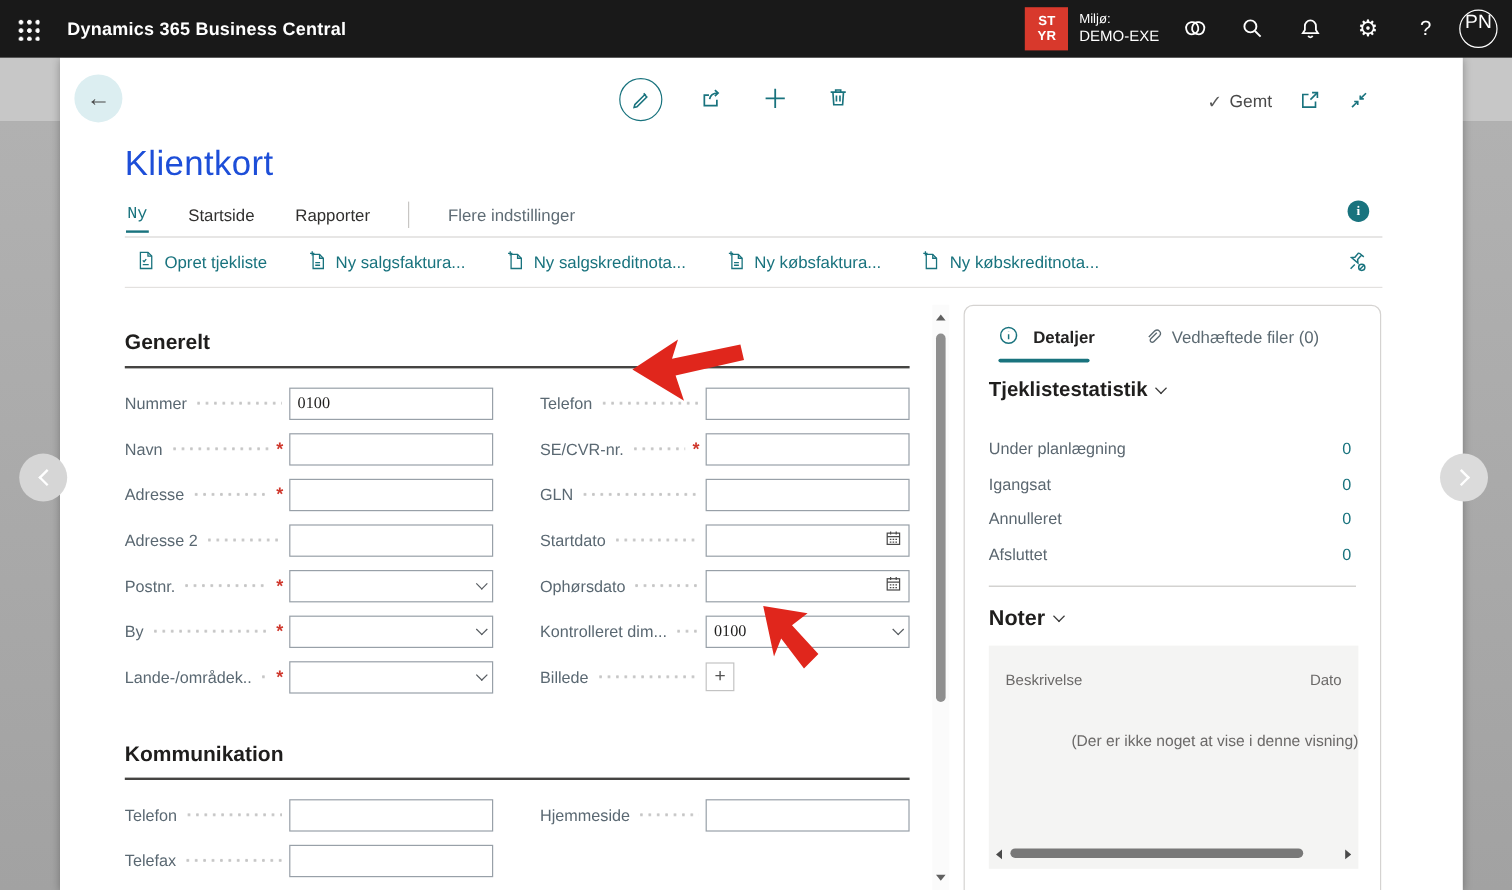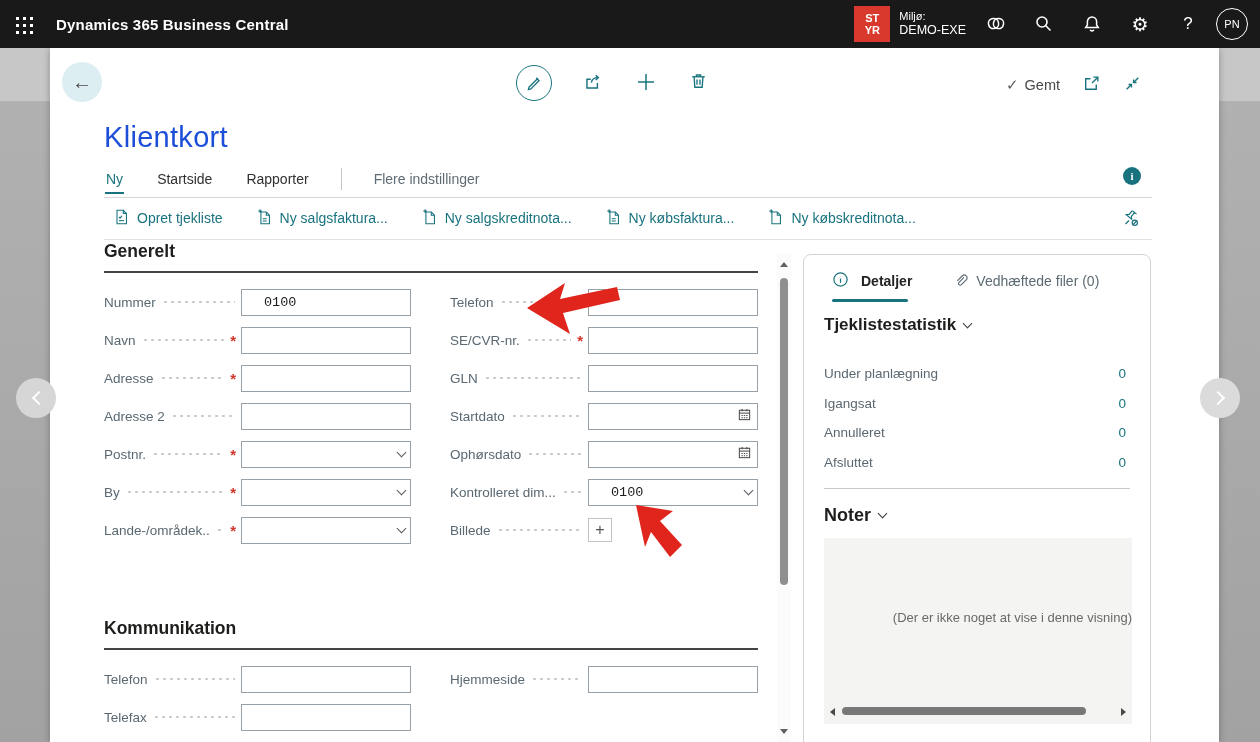--- a/index.html
+++ b/index.html
@@ -28,21 +28,21 @@
     align-items:center;justify-content:center;font-size:11px;font-weight:bold;line-height:12px;cursor:pointer;}
   .env-meta{margin-left:9px;margin-right:6px;cursor:pointer;}
   .env-label{font-size:11px;line-height:13px;}
   .env-name{font-size:12.5px;line-height:15px;}
   .tb-btn{width:48px;height:48px;display:flex;align-items:center;justify-content:center;
     background:transparent;border:0;color:#fff;cursor:pointer;font-family:inherit;}
   .tb-btn svg{display:block;}
   .help-q{font-size:17px;color:#fff;}
   .gear-glyph{font-size:19px;color:#fff;line-height:1;}
   .avatar{width:32px;height:32px;border-radius:50%;border:1.5px solid #fff;color:#fff;
-    display:flex;align-items:center;justify-content:center;font-size:11px;margin:0 12px 0 4px;
+    display:flex;align-items:flex-start;justify-content:center;font-size:16px;margin:0 12px 0 4px;
     background:transparent;cursor:pointer;}
   
   .backdrop-top{position:absolute;top:48px;left:0;right:0;height:53px;background:#c7c7c7;}
   .backdrop-rest{position:absolute;top:101px;left:0;right:0;bottom:0;
     background:linear-gradient(180deg,#b1b1b1 0%,#a2a2a2 100%);}
   
   .card{position:absolute;left:50px;top:48px;width:1169px;height:694px;background:#fff;
     overflow:hidden;box-shadow:0 1px 7px rgba(0,0,0,.30);}
   .back-btn{position:absolute;left:12px;top:14px;width:40px;height:40px;border-radius:50%;
     background:#dceef1;border:0;color:#4a4a4a;font-size:20px;cursor:pointer;
@@ -54,53 +54,53 @@
   .tr{position:absolute;right:77px;top:26px;display:flex;align-items:center;gap:22px;}
   .saved{display:flex;align-items:center;gap:6px;color:#494949;font-size:14.5px;}
   .saved .chk{color:#5a5a5a;font-size:15px;}
   .page-title{position:absolute;left:54px;top:54px;font-size:29px;font-weight:300;
     color:#1d4ed8;letter-spacing:.3px;}
   
   .menu-row{position:absolute;left:54px;top:118px;height:26px;display:flex;align-items:center;
     gap:30px;font-size:14px;}
   .menu-tab{background:transparent;border:0;padding:0 2px;font-family:inherit;font-size:14px;
     color:#31302f;cursor:pointer;position:relative;height:26px;}
-  .menu-tab.active{color:var(--accent);}
+  .menu-tab.active{color:var(--accent);font-family:Liberation Mono, monospace;}
   .menu-tab.active::after{content:"";position:absolute;left:1px;right:1px;bottom:-2px;height:2.5px;
     background:var(--accent);}
   .menu-sep{width:1px;height:22px;background:#c8c6c4;}
   .menu-more{color:#5f6c75;}
   .info-btn{position:absolute;left:1073px;top:119px;width:18px;height:18px;border-radius:50%;
     background:var(--accent);color:#fff;border:0;font-size:11px;font-weight:bold;cursor:pointer;
     display:flex;align-items:center;justify-content:center;font-family:"Liberation Serif",serif;}
   .rule1{position:absolute;left:54px;top:149px;width:1048px;border-top:1px solid #d8d6d4;}
   .action-row{position:absolute;left:63px;top:156px;height:28px;display:flex;align-items:center;gap:33px;}
   .action{display:flex;align-items:center;gap:7px;background:transparent;border:0;cursor:pointer;
     color:var(--accent);font-size:14px;font-family:inherit;padding:0;}
   .pin-btn{position:absolute;left:1071px;top:160px;}
   .rule2{position:absolute;left:54px;top:191px;width:1048px;border-top:1px solid #e3e1df;}
   
   .section{position:absolute;left:54px;width:654px;}
-  .sec-general{top:193px;}
+  .sec-general{top:227px;}
   .sec-komm{top:570px;}
   .sec-title{font-size:17.5px;font-weight:bold;color:#1f1e1d;padding-bottom:9px;
     border-bottom:2px solid #454442;margin:0;}
   .fgrid{display:grid;grid-template-columns:307px 308px;column-gap:39px;grid-auto-rows:38px;
     margin-top:10px;align-items:center;}
   .field{display:flex;align-items:center;height:38px;}
   .flabel{color:#5a6872;font-size:13.5px;white-space:nowrap;flex:none;}
   .leader{flex:1;height:14px;margin:0 6px;min-width:6px;
     background-image:radial-gradient(circle,#c6c6c6 1.05px,transparent 1.35px);
     background-size:7px 14px;background-repeat:repeat-x;background-position:0 center;}
   .req{color:var(--required-red);font-weight:bold;font-size:15px;margin-right:5px;flex:none;}
   .fslot{width:170px;flex:none;display:flex;}
   .fbox{width:170px;height:27px;border:1px solid #98a0a8;background:#fff;display:flex;
     align-items:center;padding:0 6px;position:relative;}
-  .fbox input{border:0;outline:none;padding:0;margin:16px;width:100%;background:transparent;
-    font-family:Liberation Mono, monospace;font-size:13.5px;color:#1f1e1d;}
+  .fbox input{border:0;outline:none;padding:0;margin:0;width:100%;background:transparent;
+    font-family:Liberation Serif, serif;font-size:13.5px;color:#1f1e1d;}
   .fbox.has-ctrl input{width:calc(100% - 18px);}
   .ctrl{position:absolute;right:5px;top:0;bottom:0;display:flex;align-items:center;border:0;
     background:transparent;cursor:pointer;padding:0;}
   .chevd{width:7px;height:7px;border-right:1.6px solid #565b60;border-bottom:1.6px solid #565b60;
     transform:rotate(45deg);margin-top:-3px;}
   .imgadd{width:24px;height:24px;border:1px solid #c3c3c3;background:#fff;color:#555;
     font-size:16px;line-height:1;display:flex;align-items:center;justify-content:center;
     cursor:pointer;padding:0;}
   
   .vsb{position:absolute;left:727px;top:206px;bottom:0;width:14px;background:#fbfbfb;}
@@ -628,20 +628,24 @@
     </div>
 
     <div class="fb-div"></div>
 
     <button class="fb-h notes-h">
       <span>Noter</span>
       <span class="chevd"></span>
     </button>
 
     <div class="notes-box">
+      <div class="notes-head">
+        <span>Beskrivelse</span>
+        <span>Dato</span>
+      </div>
       <div class="notes-empty">(Der er ikke noget at vise i denne visning)</div>
       <div class="hsb">
         <span class="tri-left"></span>
         <span class="hthumb"></span>
         <span class="tri-right"></span>
       </div>
     </div>
   </div>
 
 </div>

